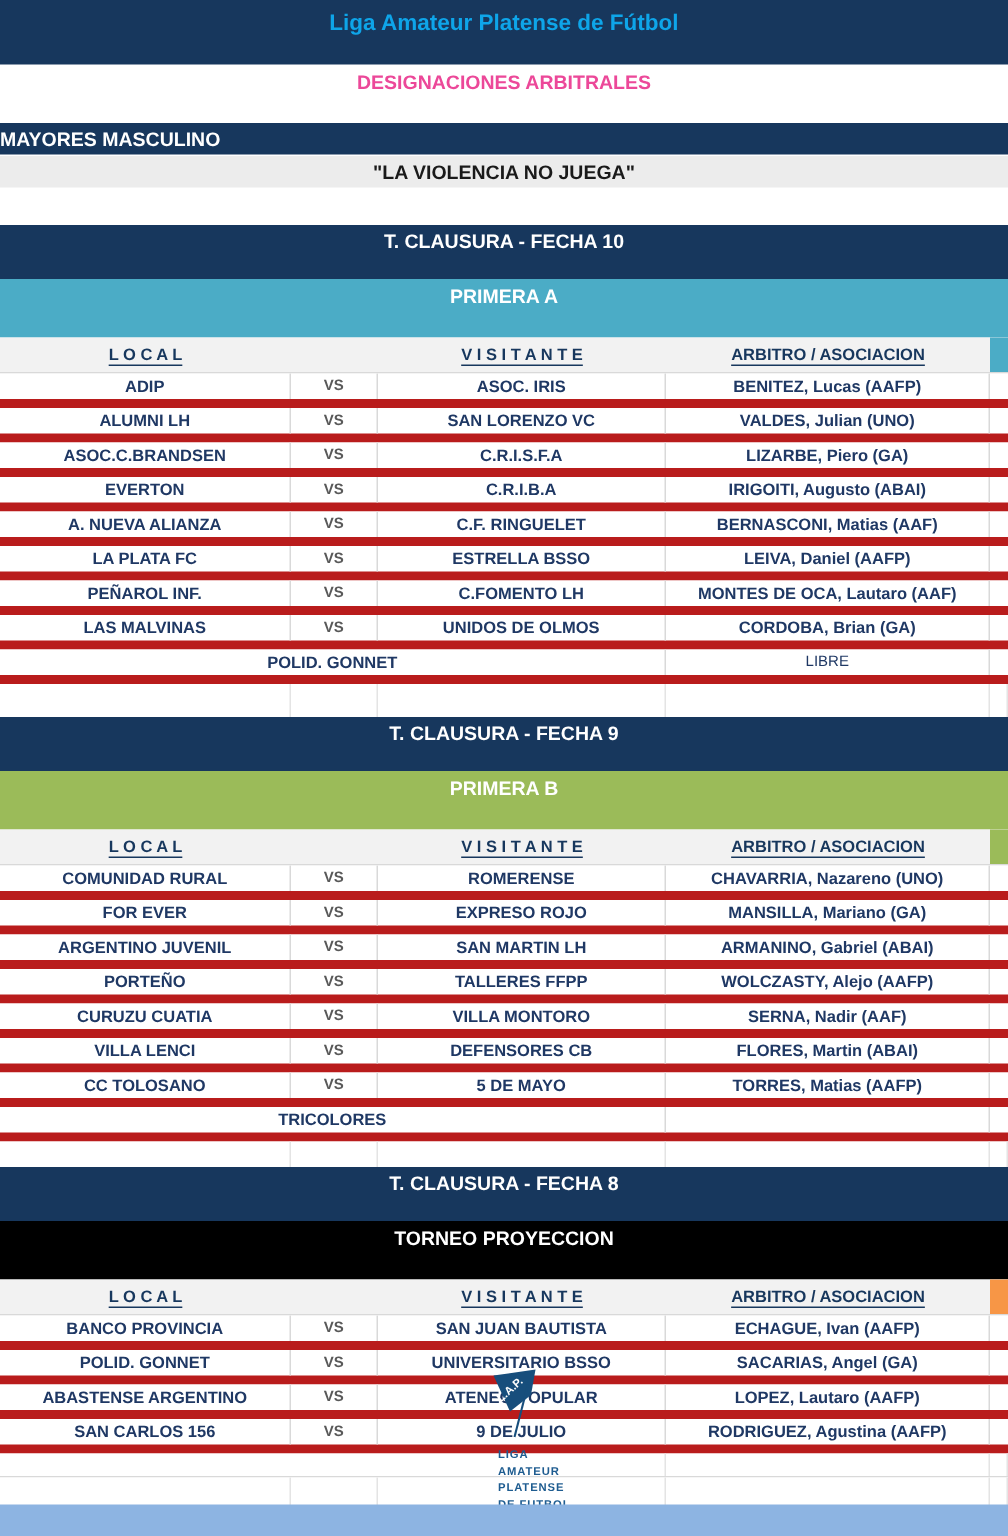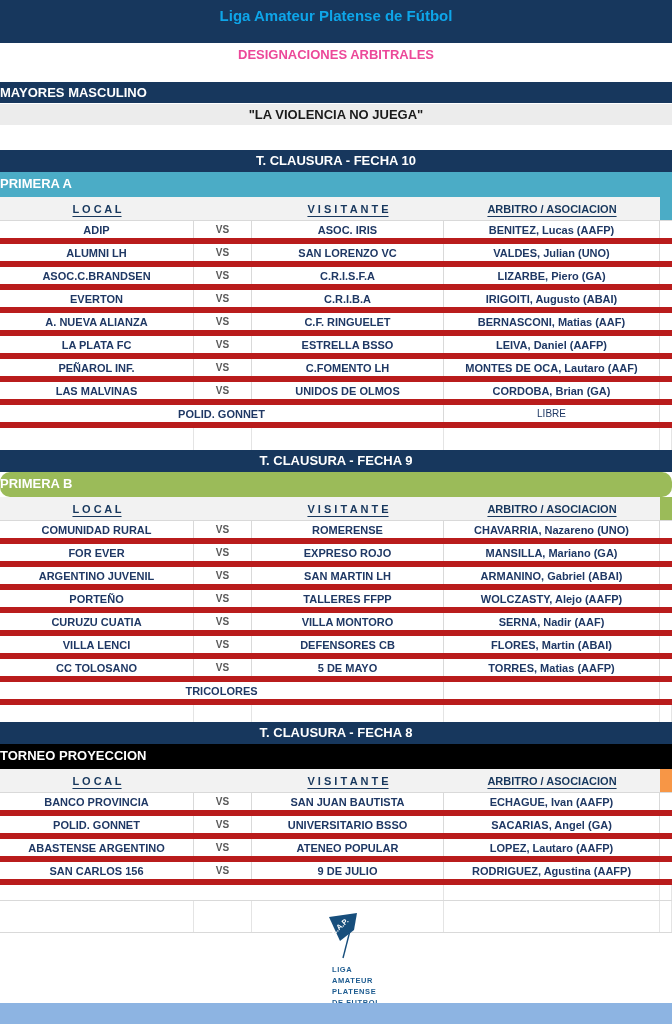--- a/index.html
+++ b/index.html
@@ -10,22 +10,22 @@
   
   .title-bar{height:43px;background:#17375D;color:#0ea5e9;font-weight:bold;font-size:15px;
     text-align:center;box-sizing:border-box;padding-top:7px;}
   .sub-bar{height:38px;line-height:23px;text-align:center;color:#ec4899;font-weight:bold;font-size:13px;}
   .cat-bar{height:21px;line-height:21px;background:#17375D;color:#fff;font-weight:bold;font-size:13px;
     text-align:left;margin:1px 0;}
   .slogan-bar{height:21px;line-height:21px;background:#ECECEC;color:#1a1a1a;font-weight:bold;font-size:13px;
     text-align:center;}
   .gap25{height:25px;}
   
-  .fecha-bar{height:22px;line-height:22px;background:#17375D;color:#fff;font-weight:bold;font-size:13px;text-align:center;}
-  .division-bar{height:25px;line-height:23px;color:#fff;font-weight:bold;font-size:13px;text-align:left;}
+  .fecha-bar{height:36px;line-height:22px;background:#17375D;color:#fff;font-weight:bold;font-size:13px;text-align:center;}
+  .division-bar{height:39px;line-height:23px;color:#fff;font-weight:bold;font-size:13px;text-align:center;}
   
   .hdr-row{display:flex;height:24px;background:#F2F2F2;border-bottom:1px solid #D9D9D9;box-sizing:border-box;}
   .hdr-cell{display:flex;align-items:center;justify-content:center;font-weight:bold;font-size:11px;color:#17375D;
     text-decoration:underline;text-underline-offset:3px;box-sizing:border-box;}
   .row{display:flex;height:23px;box-sizing:border-box;border-bottom:6px solid #b91c1c;background:#fff;}
   .cell{display:flex;align-items:center;justify-content:center;box-sizing:border-box;border-right:1px solid #D9D9D9;
     overflow:hidden;white-space:nowrap;}
   .c-local{width:194px;}
   .c-vs{width:58px;}
   .c-visit{width:192px;}
@@ -133,21 +133,21 @@
   </div>
   <div class="row empty-row-a no-bottom">
     <div class="cell c-local"></div>
     <div class="cell c-vs"></div>
     <div class="cell c-visit"></div>
     <div class="cell c-arb"></div>
     <div class="cell c-strip"></div>
   </div>
 
   <div class="fecha-bar">T. CLAUSURA - FECHA 9</div>
-  <div class="division-bar" style="background: rgb(155, 187, 89); border-radius: 10px;">PRIMERA B</div>
+  <div class="division-bar" style="background: rgb(155, 187, 89);">PRIMERA B</div>
   <div class="hdr-row">
     <div class="hdr-cell c-local">L O C A L</div>
     <div class="hdr-cell c-vs"></div>
     <div class="hdr-cell c-visit">V I S I T A N T E</div>
     <div class="hdr-cell c-arb">ARBITRO / ASOCIACION</div>
     <div class="c-strip" style="background: rgb(155, 187, 89);"></div>
   </div>
   <div>
       <div class="row">
         <div class="cell c-local team">COMUNIDAD RURAL</div>

